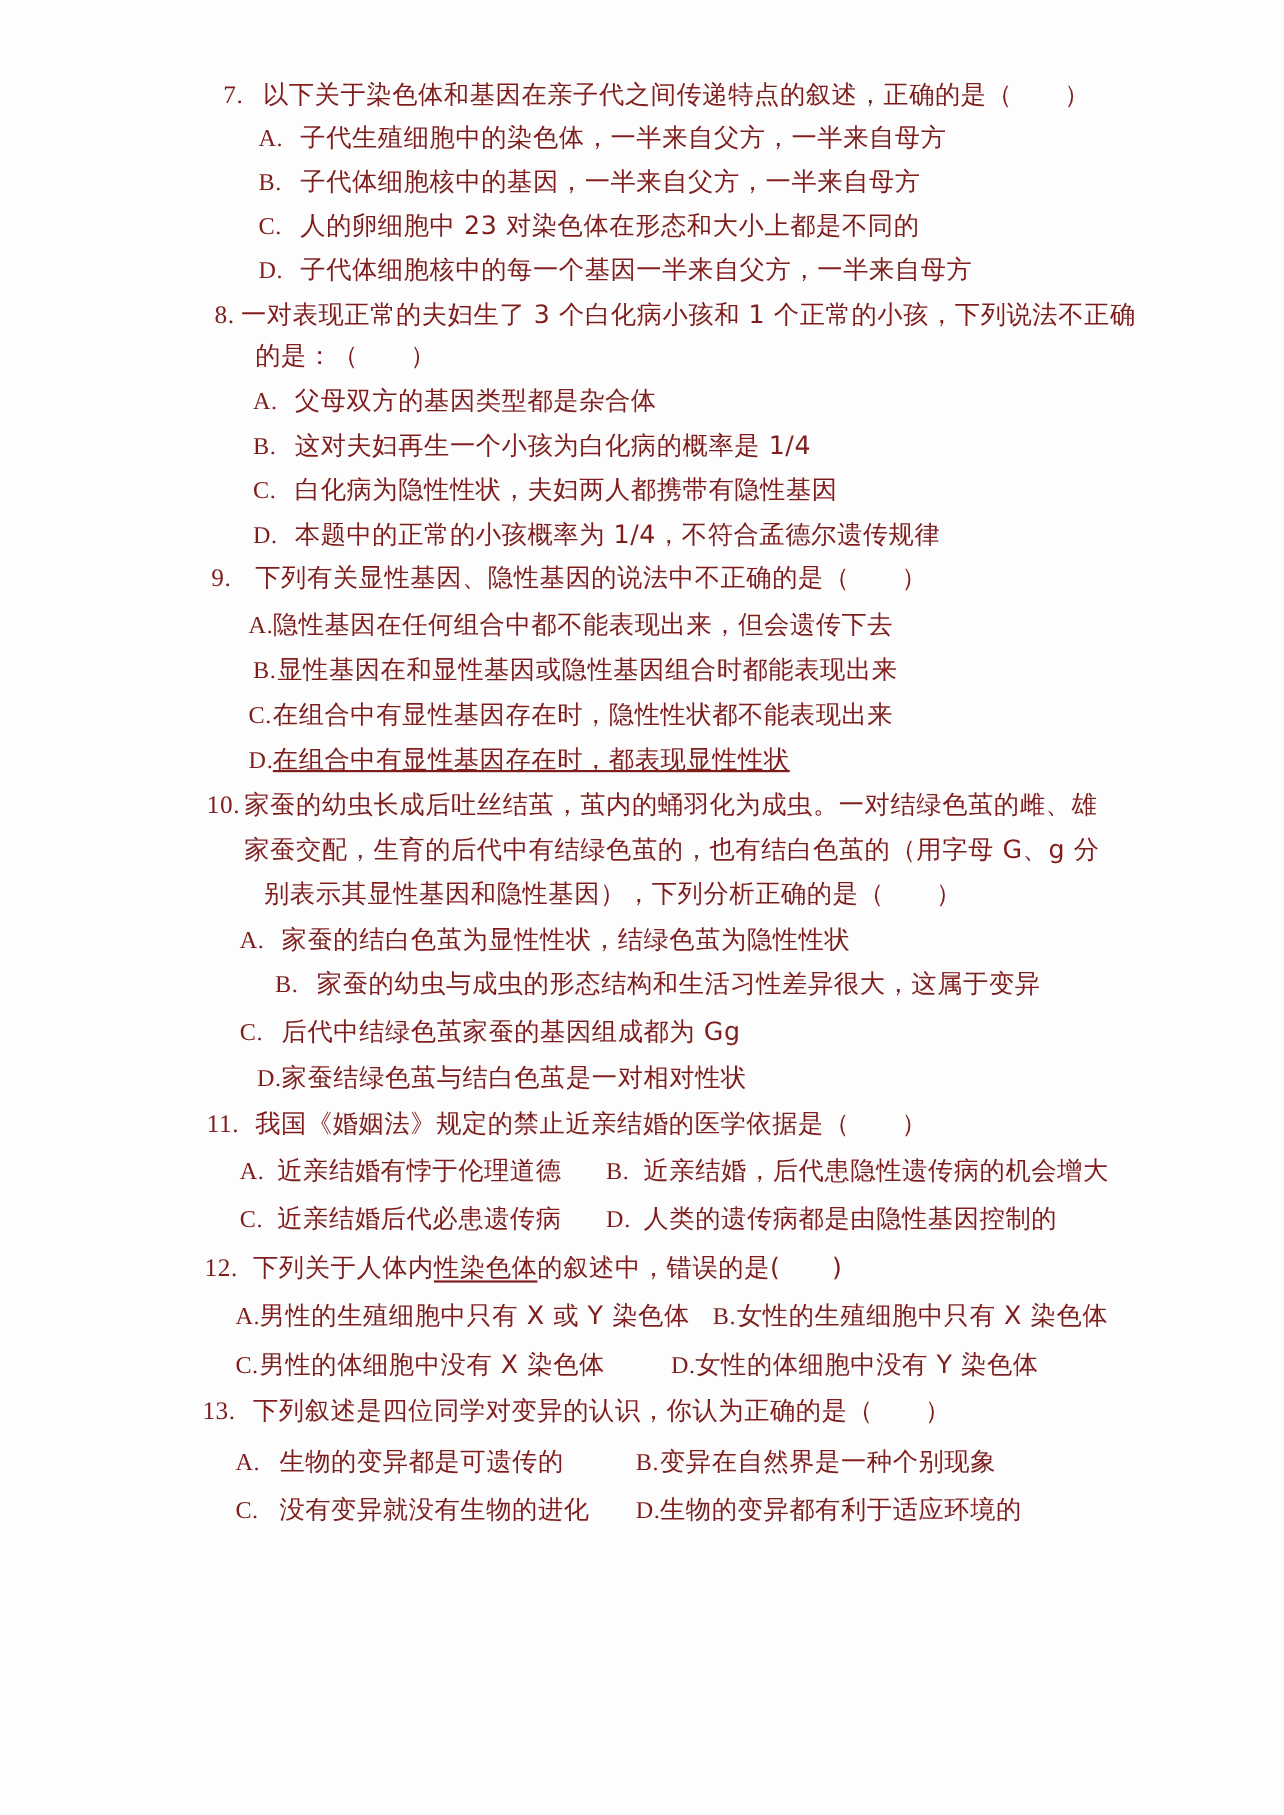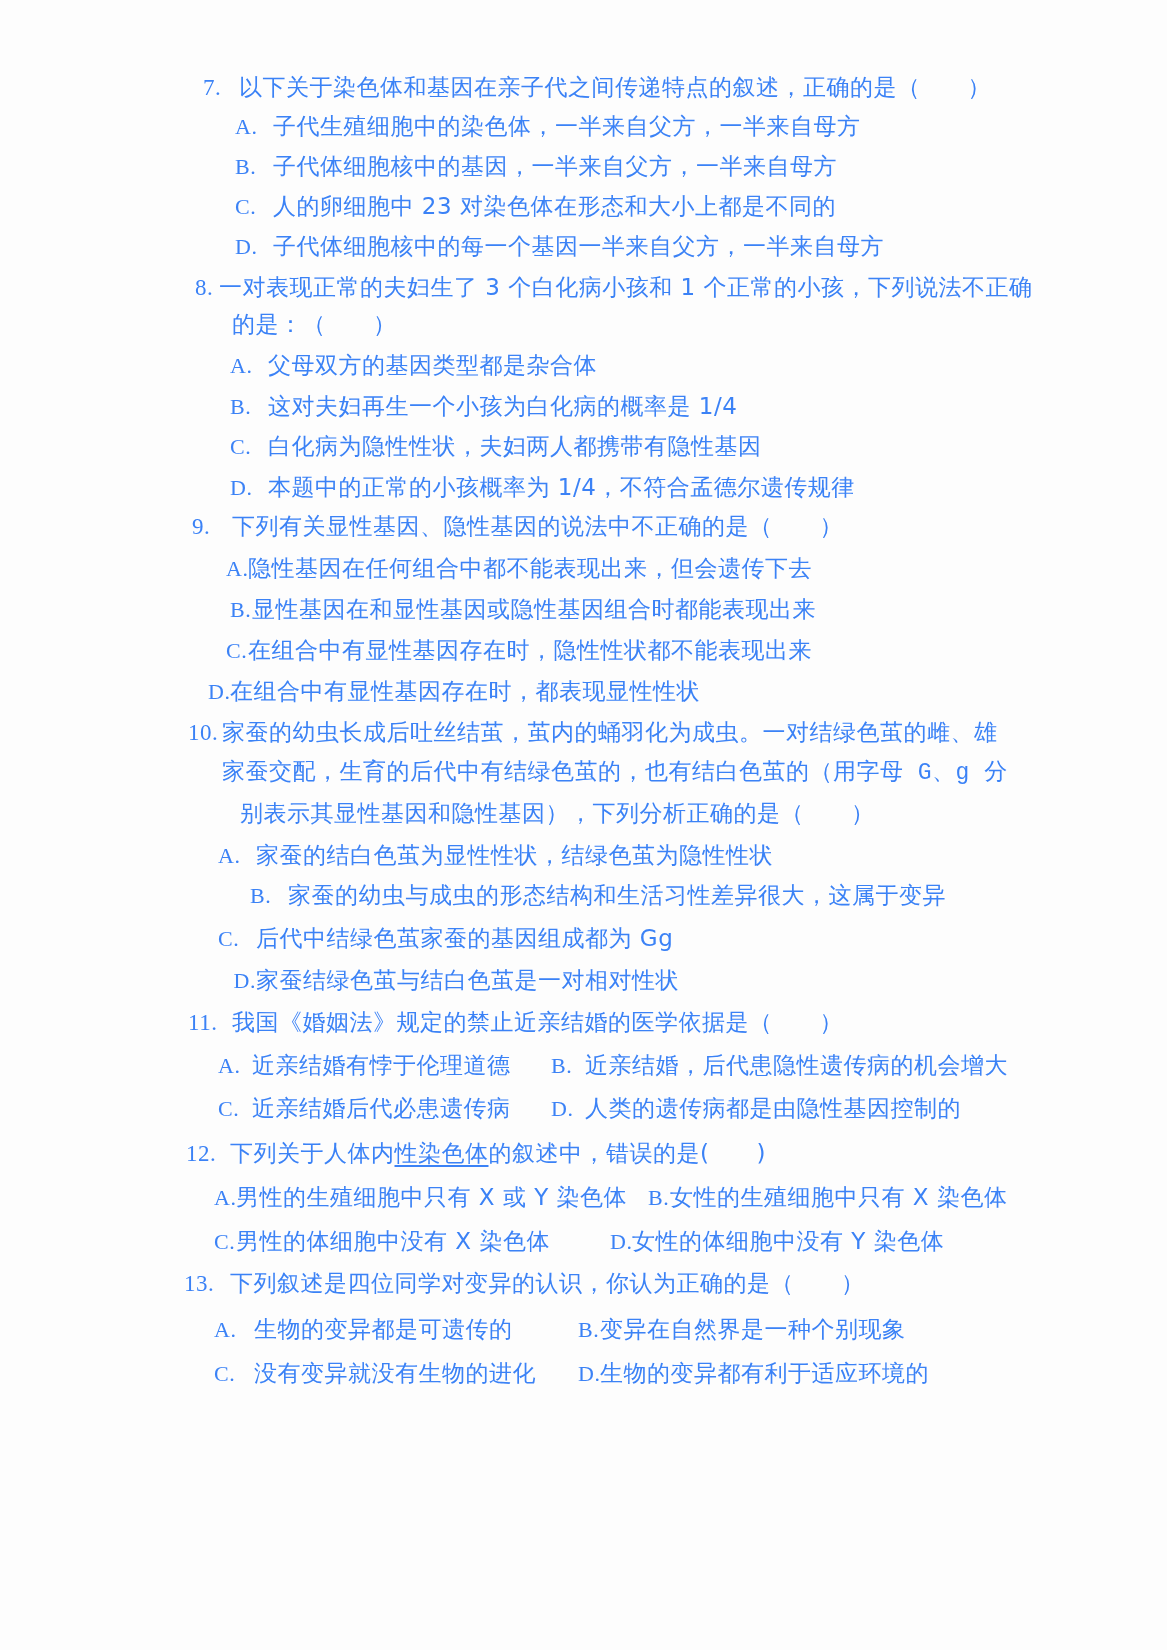--- a/index.html
+++ b/index.html
@@ -20,21 +20,21 @@
     left: 0; top: 0;
     width: 1167px; height: 1650px;
     background: #fdfdfd;
   }
   .line {
     position: absolute;
     white-space: nowrap;
     font-size: 23px;
     line-height: 30px;
     letter-spacing: 0.5px;
-    color: #3b82f6;
+    color: #7f1d1d;
   }
   .qnum {
     display: inline-block;
     font-family: "Liberation Serif", "DejaVu Serif", serif;
     font-size: 23px;
   }
   .olabel {
     display: inline-block;
     font-family: "Liberation Serif", "DejaVu Serif", serif;
     font-size: 22px;
@@ -89,30 +89,30 @@
     </div>
     <div class="line" style="left:226px; top:553px;">
       <span class="olabel" style="width:22px;">A.</span><span>隐性基因在任何组合中都不能表现出来，但会遗传下去</span>
     </div>
     <div class="line" style="left:230px; top:594px;">
       <span class="olabel" style="width:22px;">B.</span><span>显性基因在和显性基因或隐性基因组合时都能表现出来</span>
     </div>
     <div class="line" style="left:226px; top:635px;">
       <span class="olabel" style="width:22px;">C.</span><span>在组合中有显性基因存在时，隐性性状都不能表现出来</span>
     </div>
-    <div class="line" style="left:208px; top:676px;">
+    <div class="line" style="left:226px; top:676px;text-decoration:underline;">
       <span class="olabel" style="width:22px;">D.</span><span>在组合中有显性基因存在时，都表现显性性状</span>
     </div>
   </div>
 
   <div>
     <div class="line" style="left:188px; top:717px;">
       <span class="qnum" style="width:34px;">10.</span><span>家蚕的幼虫长成后吐丝结茧，茧内的蛹羽化为成虫。一对结绿色茧的雌、雄</span>
     </div>
-    <div class="line" style="left:222px; top:758px;font-family:Liberation Mono, monospace;">家蚕交配，生育的后代中有结绿色茧的，也有结白色茧的（用字母 G、g 分</div>
+    <div class="line" style="left:222px; top:758px;">家蚕交配，生育的后代中有结绿色茧的，也有结白色茧的（用字母 G、g 分</div>
     <div class="line" style="left:240px; top:798px;">别表示其显性基因和隐性基因），下列分析正确的是（　　）</div>
     <div class="line" style="left:218px; top:840px;">
       <span class="olabel" style="width:38px;">A.</span><span>家蚕的结白色茧为显性性状，结绿色茧为隐性性状</span>
     </div>
     <div class="line" style="left:218px; top:880px;margin-left:32px;">
       <span class="olabel" style="width:38px;">B.</span><span>家蚕的幼虫与成虫的形态结构和生活习性差异很大，这属于变异</span>
     </div>
     <div class="line" style="left:218px; top:923px;">
       <span class="olabel" style="width:38px;">C.</span><span>后代中结绿色茧家蚕的基因组成都为 Gg</span>
     </div>

